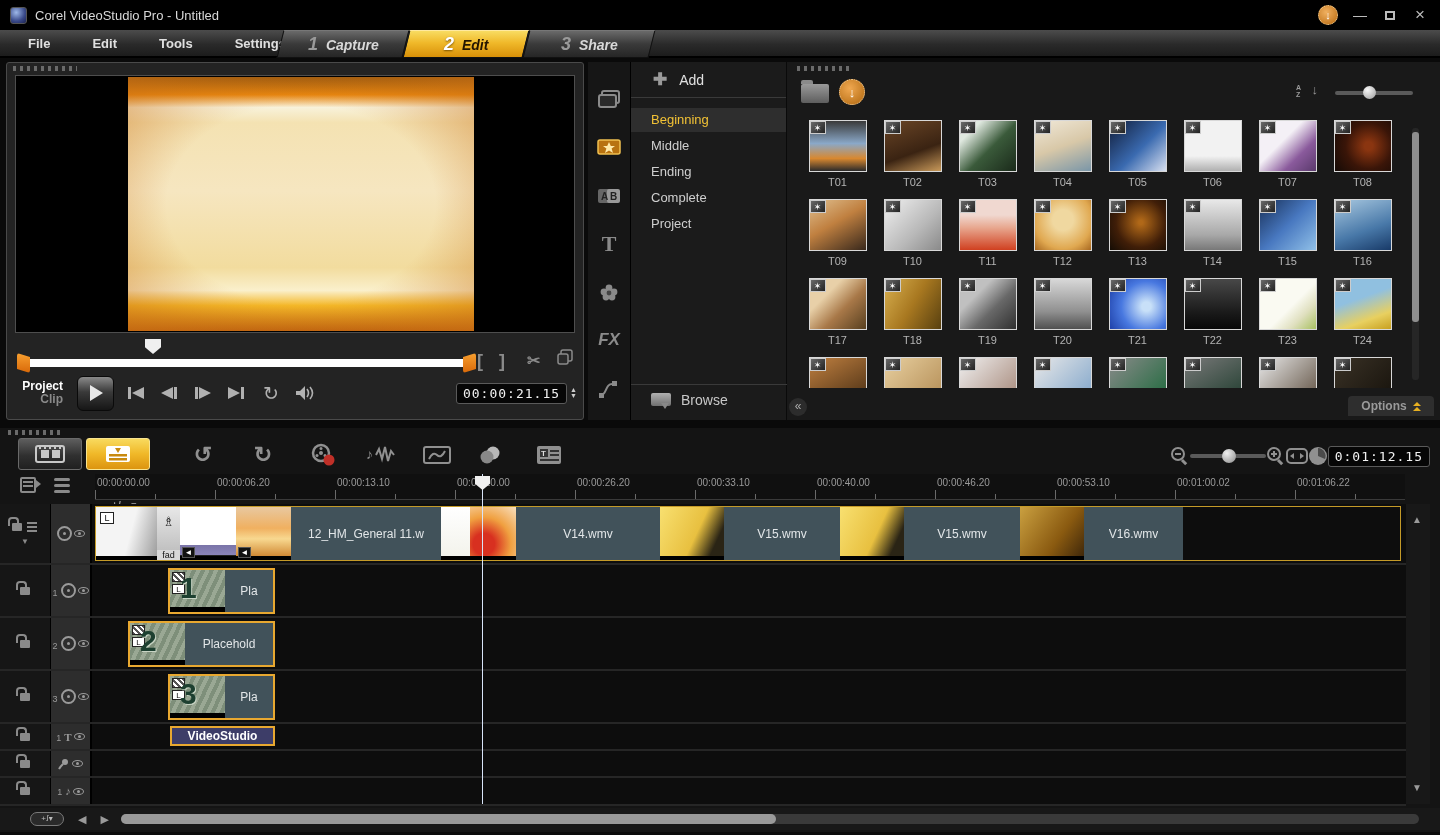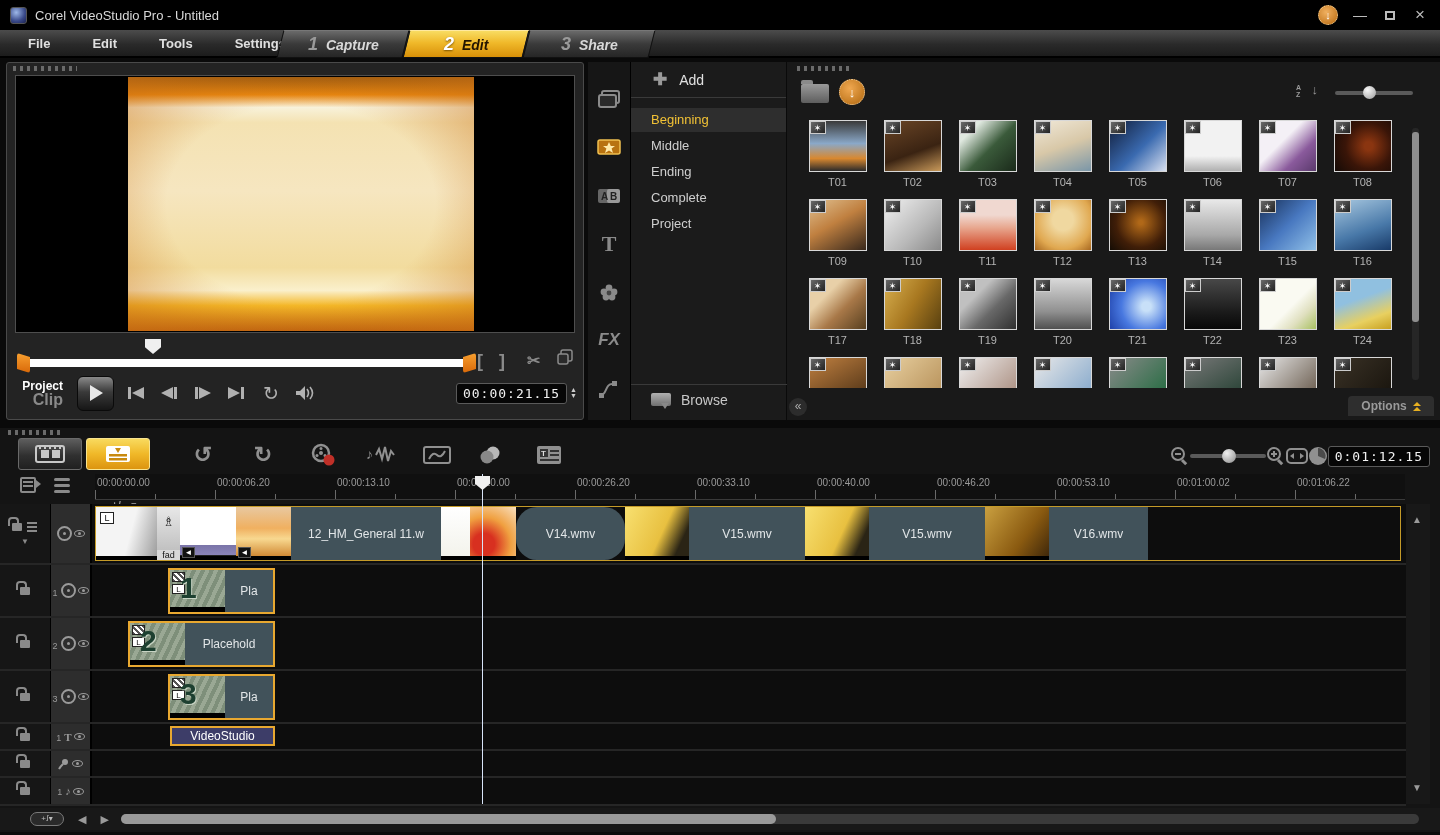--- a/index.html
+++ b/index.html
@@ -53,21 +53,21 @@
     clip-path:polygon(0 0,100% 0,100% 55%,50% 100%,0 55%); }
   #trim-bar { position:absolute; left:12px; top:20px; width:440px; height:8px; background:#fff; border-radius:2px; }
   .trim-handle { position:absolute; top:14px; width:13px; height:20px; background:linear-gradient(180deg,#f8a030,#d86808);
     border-radius:3px; }
   .trim-handle.left { left:2px; clip-path:polygon(0 0,100% 20%,100% 100%,0 80%); }
   .trim-handle.right { left:448px; clip-path:polygon(0 20%,100% 0,100% 80%,0 100%); }
   .mark-btn { position:absolute; top:12px; color:#8a8a8a; font-size:18px; font-weight:bold; }
   #pv-controls { position:absolute; left:8px; top:308px; width:562px; height:44px; display:flex; align-items:center; }
   .pc-lbl { text-align:right; width:48px; line-height:13px; }
   #project-label { color:#fff; font-weight:bold; font-size:12px; }
-  #clip-label { color:#8a8a8a; font-weight:bold; font-size:16px; }
+  #clip-label { color:#8a8a8a; font-weight:bold; font-size:12px; }
   #play-btn { width:37px; height:35px; margin-left:14px; border-radius:6px;
     background:linear-gradient(180deg,#8a8a8a,#3a3a3a 45%,#161616); border:1px solid #0a0a0a; 
     display:flex; align-items:center; justify-content:center; }
   .tr-btn { margin-left:8px; display:flex; align-items:center; justify-content:center; width:26px; height:24px; }
   #pv-timecode { margin-left:auto; display:flex; align-items:center; }
   .lcd { background:#060606; border:1px solid #5a5a5a; border-radius:3px; color:#f2f2f2;
     font-family:"DejaVu Sans Mono", monospace; font-size:13px; letter-spacing:1px; padding:2px 6px; }
   .spinner { display:flex; flex-direction:column; margin-left:3px; color:#ccc; font-size:7px; line-height:6px; }
 
   
@@ -187,21 +187,21 @@
     text-shadow:1px 1px 0 #c8d4c4; }
   .ov-b1 { position:absolute; left:2px; top:2px; width:13px; height:10px; background:#fff; border:1px solid #222;
     background-image:repeating-linear-gradient(45deg,#555 0 2px,#fff 2px 4px); }
   .ov-b2 { position:absolute; left:2px; top:14px; width:13px; height:10px; background:#fff; border:1px solid #222;
     color:#111; font-size:8px; line-height:9px; text-align:center; }
   .ov-strip { position:absolute; left:0; bottom:0; width:100%; height:5px; background:#000; }
   .ov-lbl { flex:1; display:flex; align-items:center; justify-content:center; color:#e2e6e8; font-size:12px; overflow:hidden; }
 
   .bar-clip { position:absolute; top:2px; height:20px; border:2px solid #e8a830; color:#fff; font-size:12px;
     display:flex; align-items:center; justify-content:center; overflow:hidden; white-space:nowrap; }
-  #title-clip { background:#3d3d68; }
+  #title-clip { background:#3d3d68;font-weight:bold; }
   #music-clip { background:#2d4fa0; color:#e6e9f2; }
 
   #playhead { position:absolute; left:482px; top:46px; width:1px; height:330px; background:#d8e4f8; z-index:5; }
   #playhead-cap { position:absolute; left:475px; top:48px; width:15px; height:14px; background:#f0f0f0; z-index:6;
     clip-path:polygon(0 0,100% 0,100% 55%,50% 100%,0 55%); }
 
   #right-rail { position:absolute; right:10px; top:76px; width:24px; height:300px; background:#181818; }
   .rr-arrow { position:absolute; left:6px; color:#9a9a9a; font-size:10px; }
 
   #hscroll-row { position:absolute; left:0; top:380px; width:1440px; height:22px; background:#181818;
@@ -799,21 +799,21 @@
               </div>
               <div class="seg body" style="width: 150px;">
                 <span class="lbl">12_HM_General 11.w</span>
               </div>
               <div class="seg" style="background: linear-gradient(rgb(255, 255, 255), rgb(242, 242, 234)); width: 29px;">
                 <span class="bstrip"></span>
               </div>
               <div class="seg" style="background: radial-gradient(circle at 30% 70%, rgb(216, 48, 32) 22%, rgb(240, 160, 64) 55%, rgb(248, 224, 192)); width: 46px;">
                 <span class="bstrip"></span>
               </div>
-              <div class="seg body" style="width: 109px; border-radius: 21px;">
+              <div class="seg body" style="width: 144px;">
                 <span class="lbl">V14.wmv</span>
               </div>
               <div class="seg" style="background: linear-gradient(115deg, rgb(248, 224, 112), rgb(232, 192, 64) 55%, rgb(42, 36, 21) 82%); width: 64px;">
                 <span class="bstrip"></span>
               </div>
               <div class="seg body" style="width: 116px;">
                 <span class="lbl">V15.wmv</span>
               </div>
               <div class="seg" style="background: linear-gradient(115deg, rgb(248, 224, 112), rgb(232, 192, 64) 55%, rgb(42, 36, 21) 82%); width: 64px;">
                 <span class="bstrip"></span>

